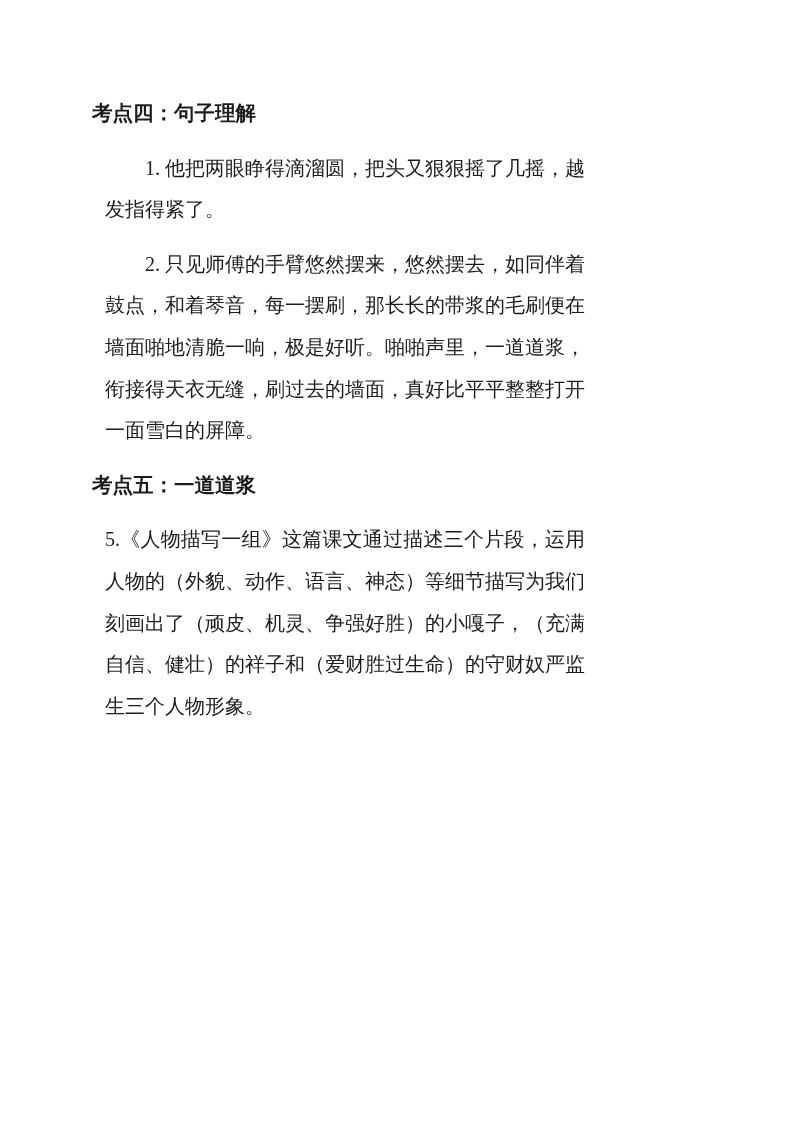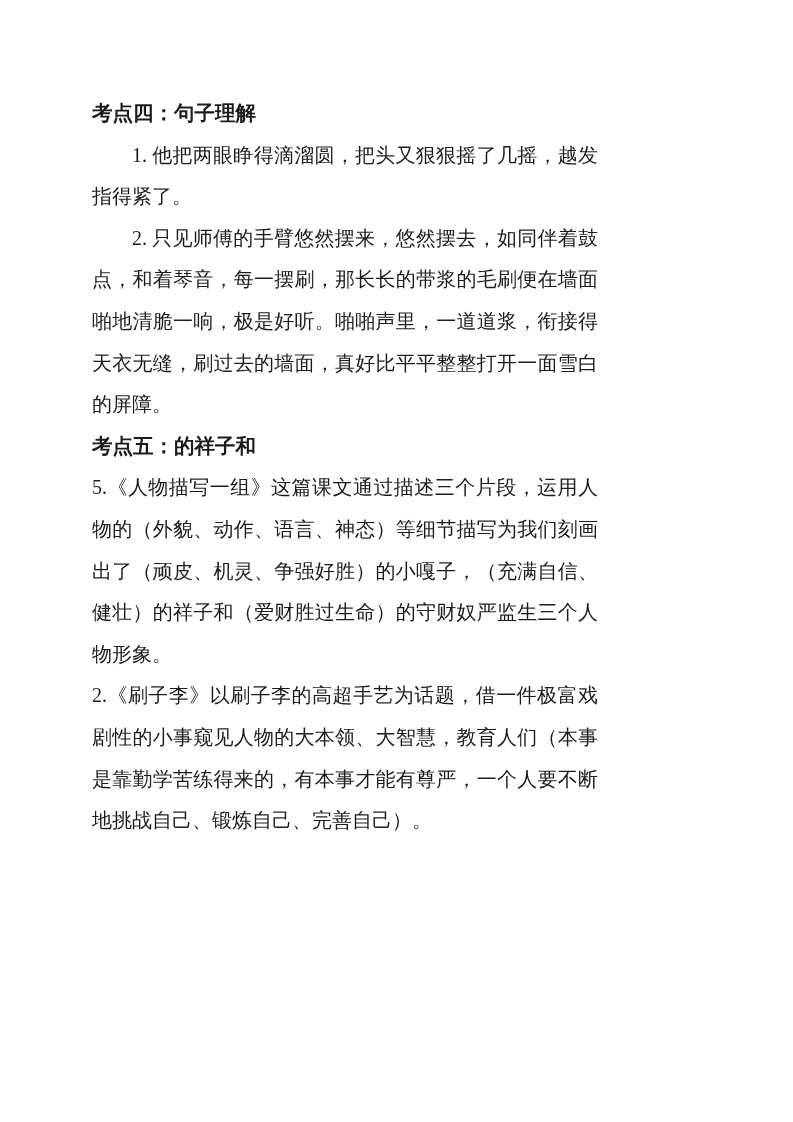--- a/index.html
+++ b/index.html
@@ -21,40 +21,39 @@
     overflow: hidden;
   }
   .heading {
     margin: 0;
     font-size: 20.5px;
     font-weight: bold;
     line-height: 41.6px;
     text-align: left;
   }
   .para {
-    margin: 0;
+    margin: 13px;
     text-align: justify;
     line-height: 41.6px;
   }
   .indented {
     text-indent: 2em;
   }
 </style>
 </head>
 <body>
 
 <div class="page">
 
   <h2 class="heading">考点四：句子理解</h2>
 
   <p class="para indented">1. 他把两眼睁得滴溜圆，把头又狠狠摇了几摇，越发指得紧了。</p>
 
 
   <p class="para indented">2. 只见师傅的手臂悠然摆来，悠然摆去，如同伴着鼓点，和着琴音，每一摆刷，那长长的带浆的毛刷便在墙面啪地清脆一响，极是好听。啪啪声里，一道道浆，衔接得天衣无缝，刷过去的墙面，真好比平平整整打开一面雪白的屏障。</p>
 
 
-  <h2 class="heading">考点五：的祥子和</h2>
+  <h2 class="heading">考点五：一道道浆</h2>
 
   <p class="para">5.《人物描写一组》这篇课文通过描述三个片段，运用人物的（外貌、动作、语言、神态）等细节描写为我们刻画出了（顽皮、机灵、争强好胜）的小嘎子，（充满自信、健壮）的祥子和（爱财胜过生命）的守财奴严监生三个人物形象。</p>
 
-  <p class="para">2.《刷子李》以刷子李的高超手艺为话题，借一件极富戏剧性的小事窥见人物的大本领、大智慧，教育人们（本事是靠勤学苦练得来的，有本事才能有尊严，一个人要不断地挑战自己、锻炼自己、完善自己）。</p>
 
 </div>
 
 </body></html>

